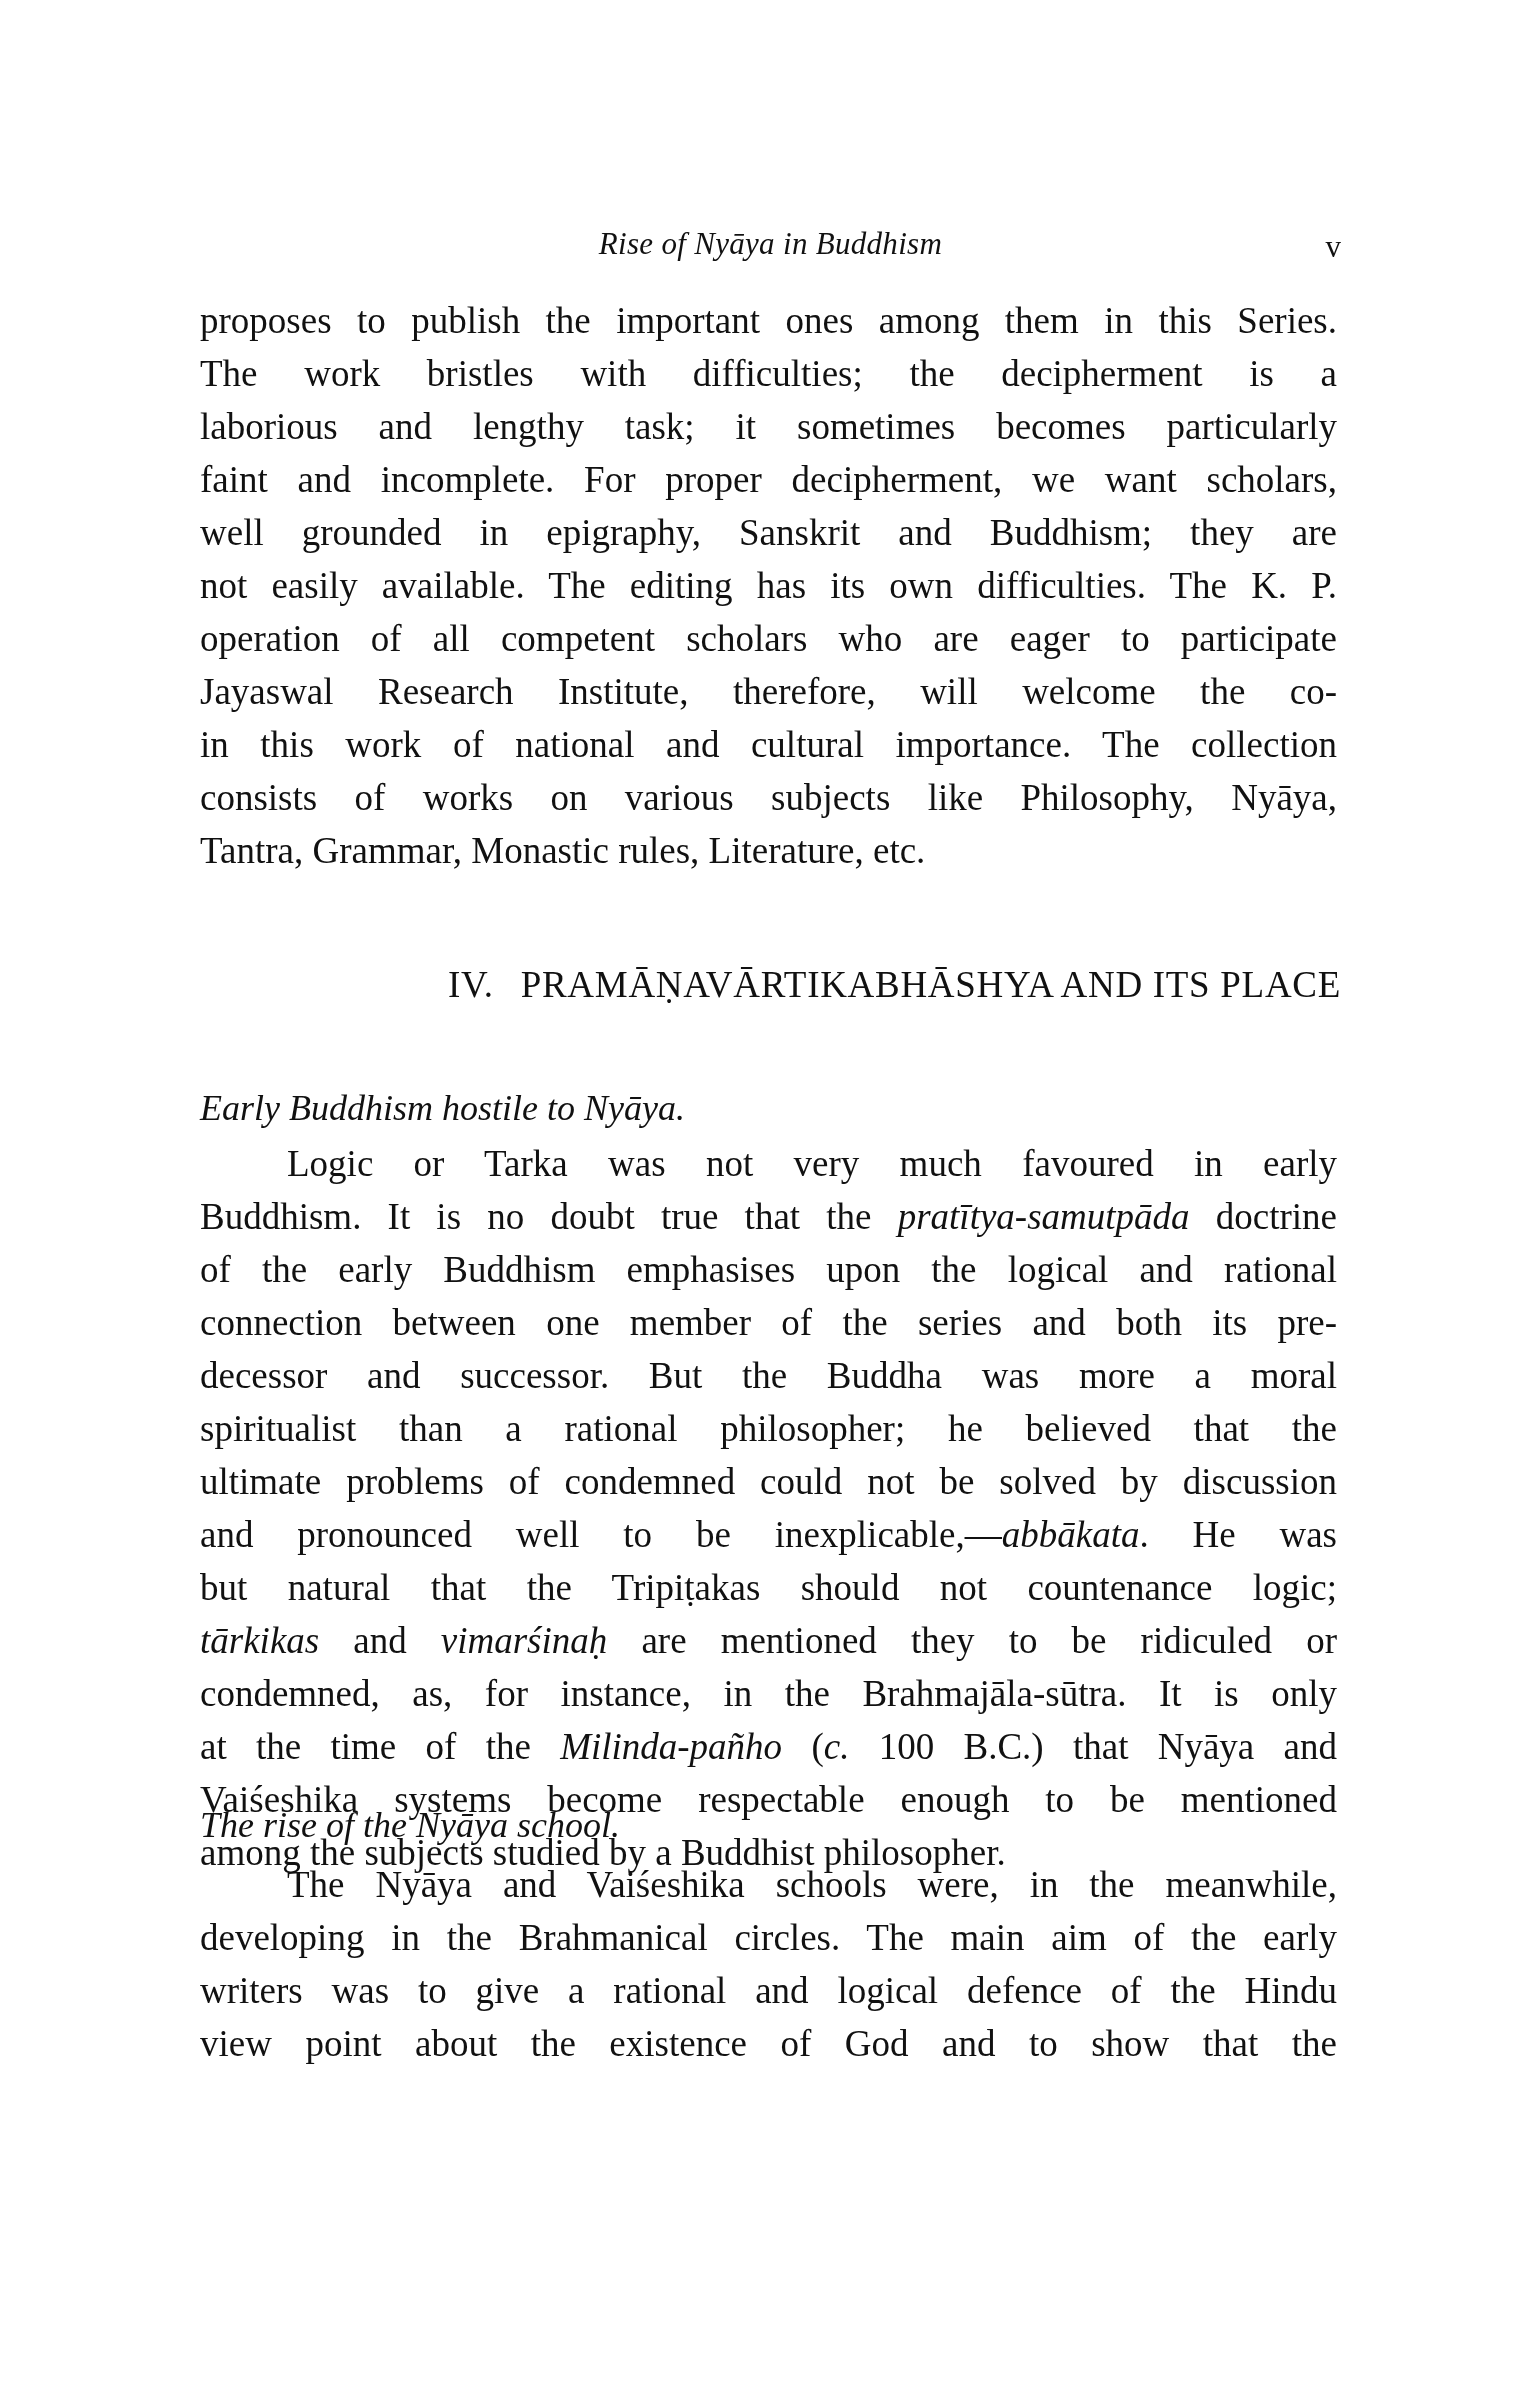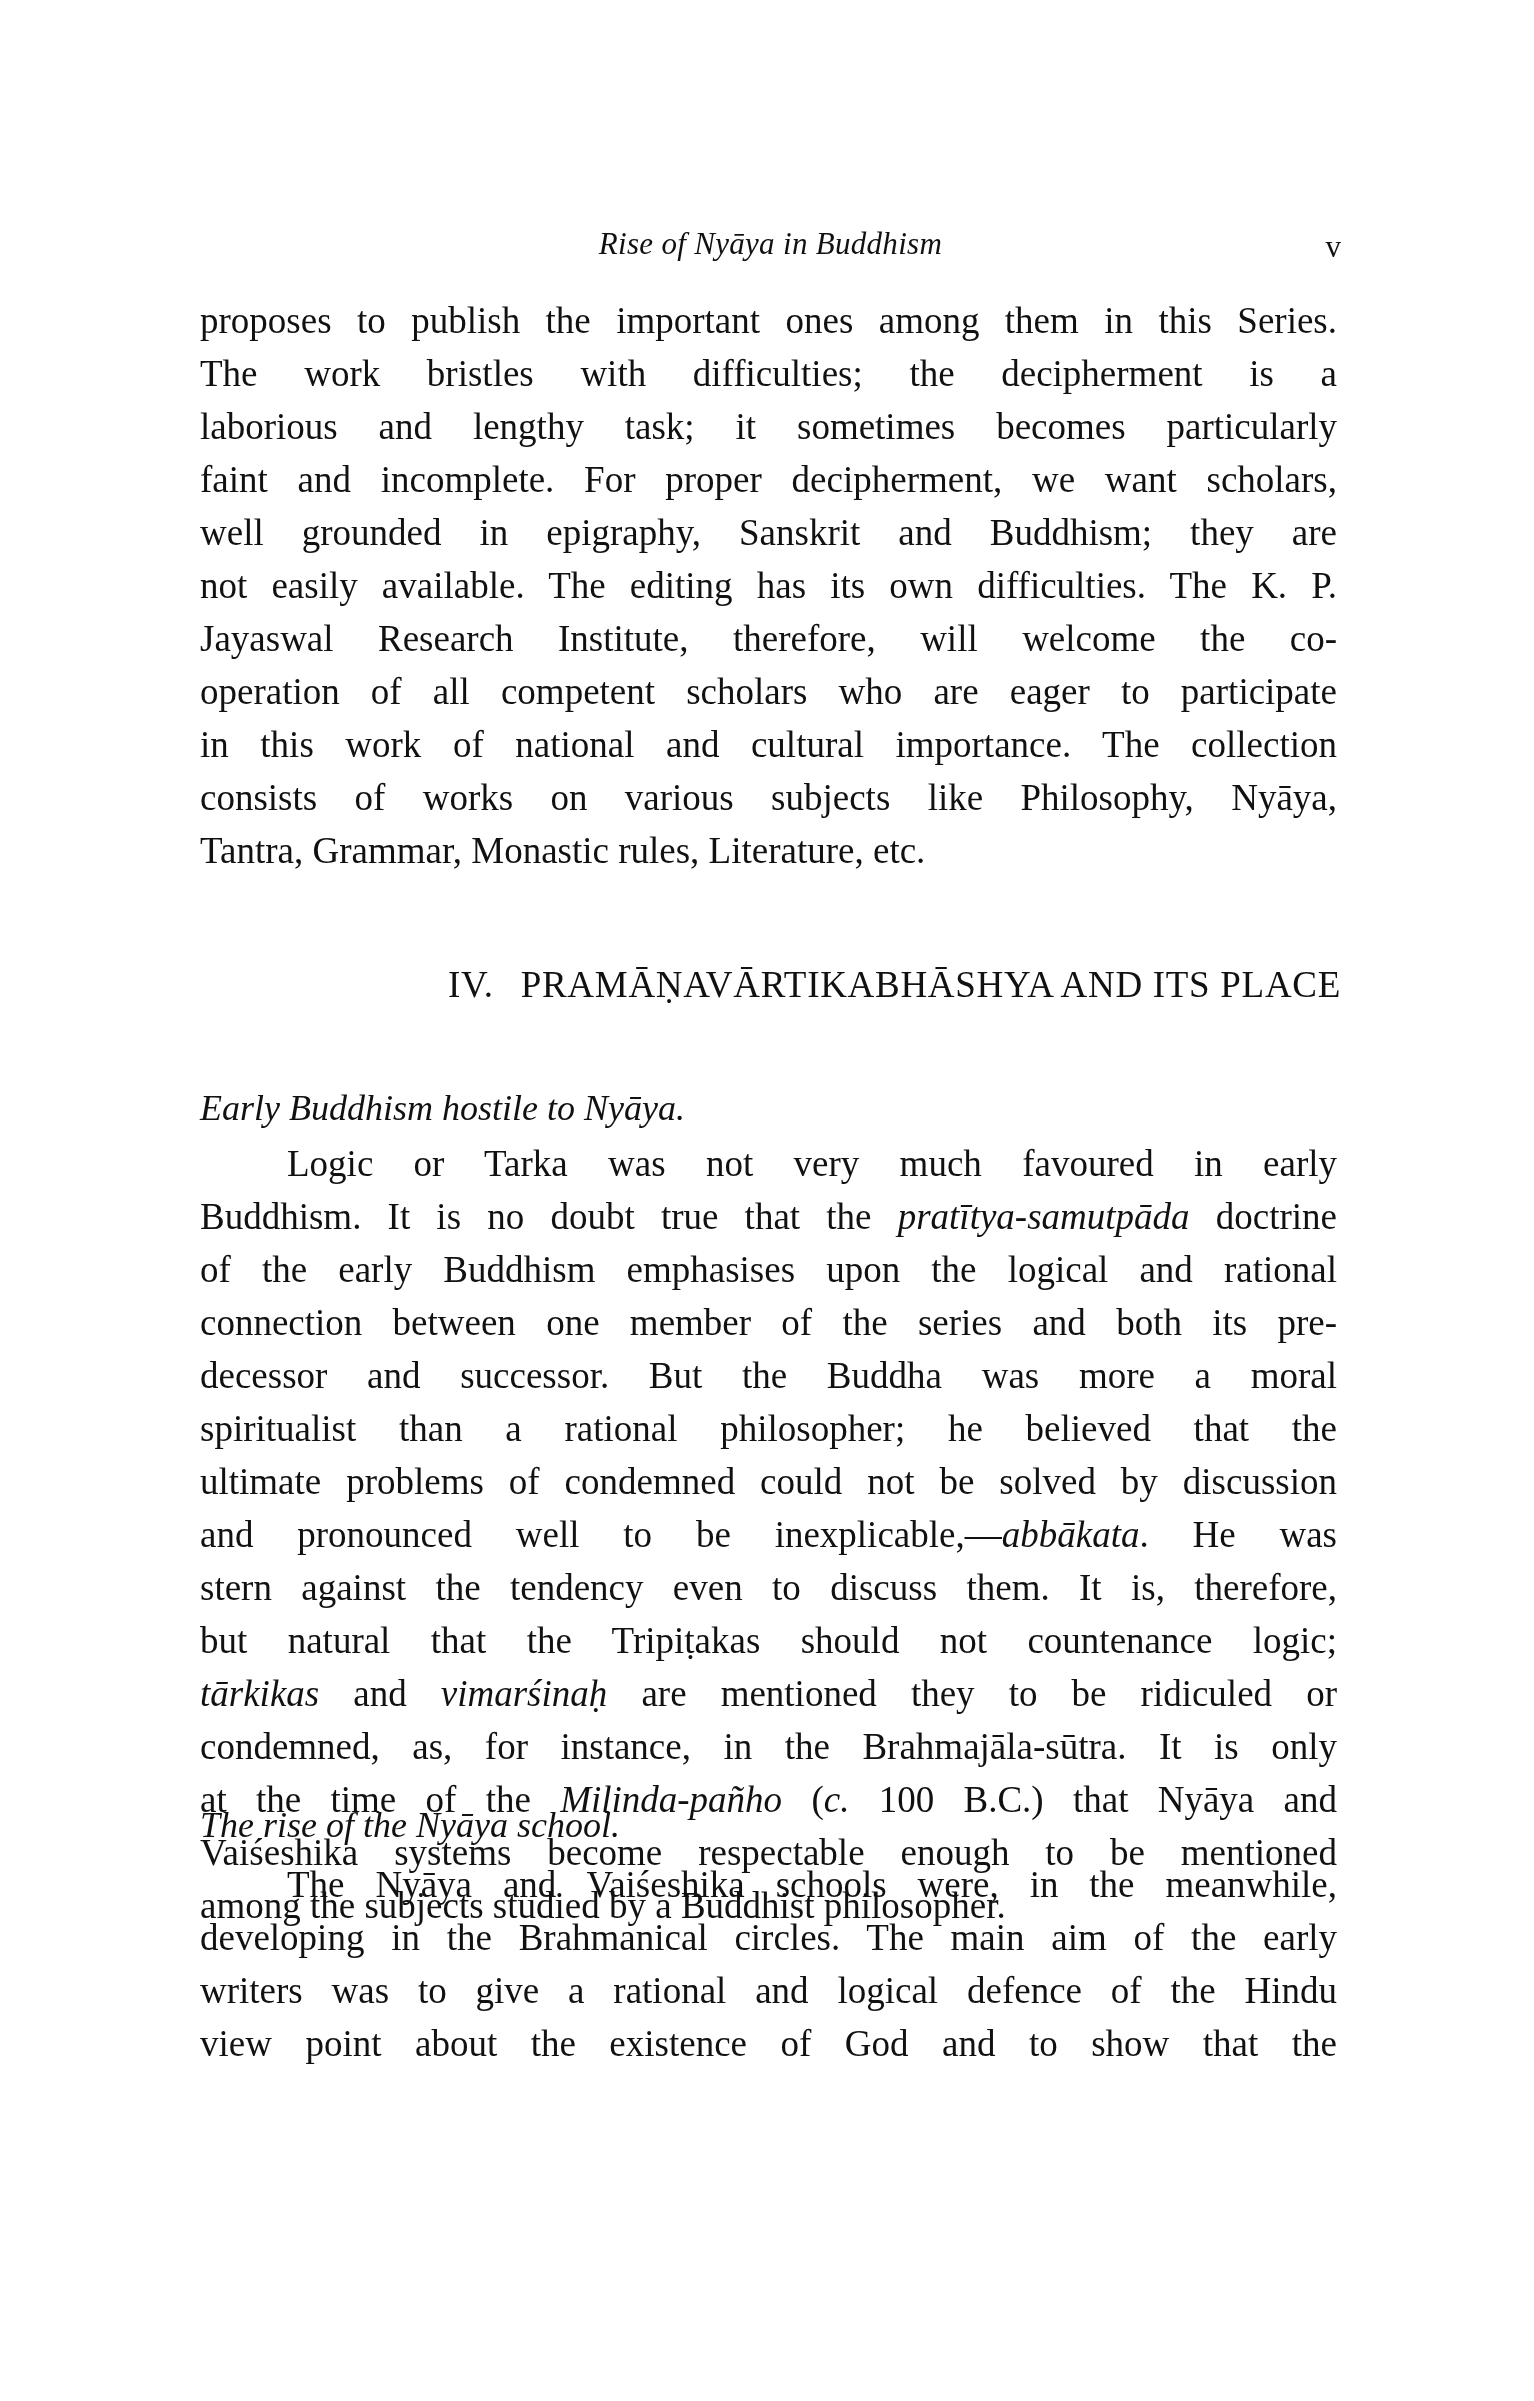--- a/index.html
+++ b/index.html
@@ -47,22 +47,22 @@
     <div class="page-number">v</div>
   </div>
 
   <div class="block" style="top:294px;">
     <span class="line">proposes to publish the important ones among them in this Series.</span>
     <span class="line">The work bristles with difficulties; the decipherment is a</span>
     <span class="line">laborious and lengthy task; it sometimes becomes particularly</span>
     <span class="line">faint and incomplete. For proper decipherment, we want scholars,</span>
     <span class="line">well grounded in epigraphy, Sanskrit and Buddhism; they are</span>
     <span class="line">not easily available. The editing has its own difficulties. The K. P.</span>
+    <span class="line">operation of all competent scholars who are eager to participate</span>
     <span class="line">Jayaswal Research Institute, therefore, will welcome the co-</span>
-    <span class="line">operation of all competent scholars who are eager to participate</span>
     <span class="line">in this work of national and cultural importance. The collection</span>
     <span class="line">consists of works on various subjects like Philosophy, Nyāya,</span>
     <span class="line last">Tantra, Grammar, Monastic rules, Literature, etc.</span>
   </div>
 
   <div class="block" style="top:959px; left:220px; width:1121px;">
     <span class="heading-line">
       <span class="heading-num">IV.</span><span>PRAMĀṆAVĀRTIKABHĀSHYA AND ITS PLACE</span>
     </span>
   </div>
@@ -71,21 +71,20 @@
 
   <div class="block" style="top:1137px;">
     <span class="line indent"><span>Logic or Tarka was not very much favoured in early</span></span>
     <span class="line"><span>Buddhism. It is no doubt true that the </span><i>pratītya-samutpāda</i><span> doctrine</span></span>
     <span class="line"><span>of the early Buddhism emphasises upon the logical and rational</span></span>
     <span class="line"><span>connection between one member of the series and both its pre-</span></span>
     <span class="line"><span>decessor and successor. But the Buddha was more a moral</span></span>
     <span class="line"><span>spiritualist than a rational philosopher; he believed that the</span></span>
     <span class="line"><span>ultimate problems of condemned could not be solved by discussion</span></span>
     <span class="line"><span>and pronounced well to be inexplicable,—</span><i>abbākata</i><span>. He was</span></span>
-    <span class="line"><span>stern against the tendency even to discuss them. It is, therefore,</span></span>
     <span class="line"><span>but natural that the Tripiṭakas should not countenance logic;</span></span>
     <span class="line"><span></span><i>tārkikas</i><span> and </span><i>vimarśinaḥ</i><span> are mentioned they to be ridiculed or</span></span>
     <span class="line"><span>condemned, as, for instance, in the Brahmajāla-sūtra. It is only</span></span>
     <span class="line"><span>at the time of the </span><i>Milinda-pañho</i><span> (</span><i>c.</i><span> 100 B.C.) that Nyāya and</span></span>
     <span class="line"><span>Vaiśeshika systems become respectable enough to be mentioned</span></span>
     <span class="line last"><span>among the subjects studied by a Buddhist philosopher.</span></span>
   </div>
 
   <div class="subhead" style="top:1799px;">The rise of the Nyāya school.</div>
 

